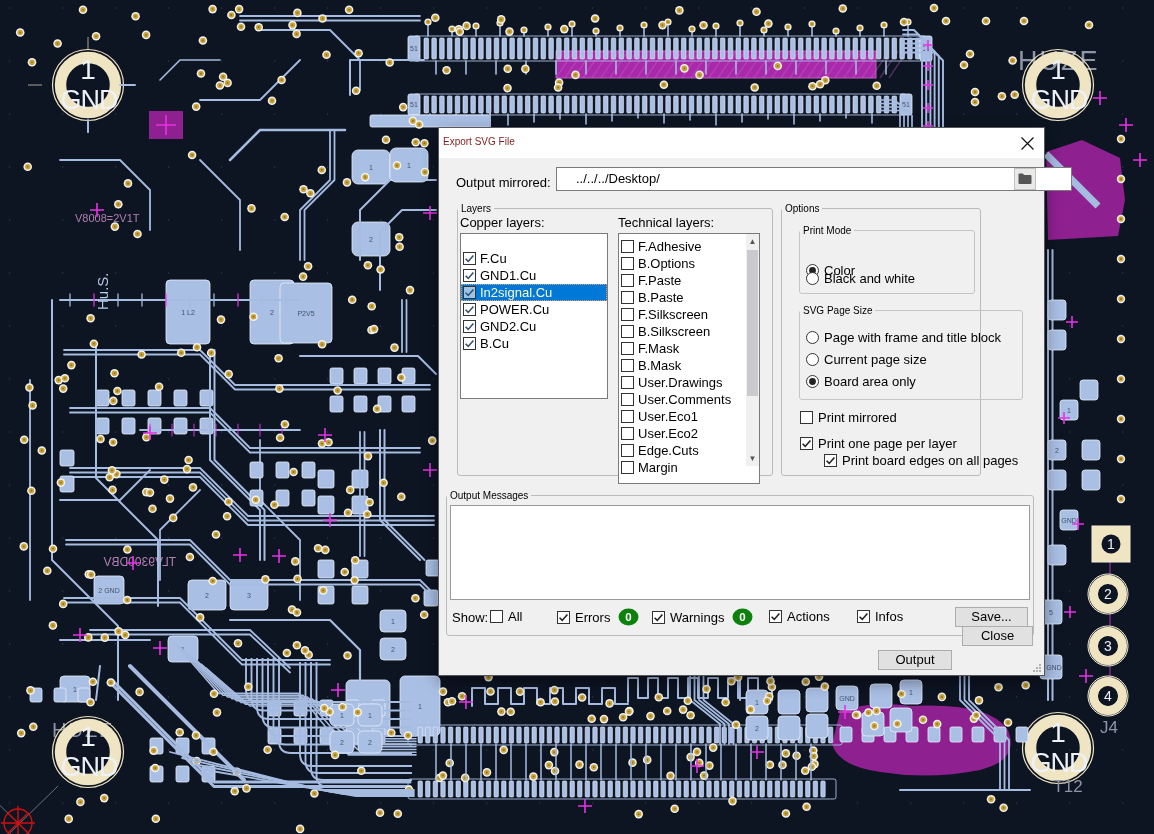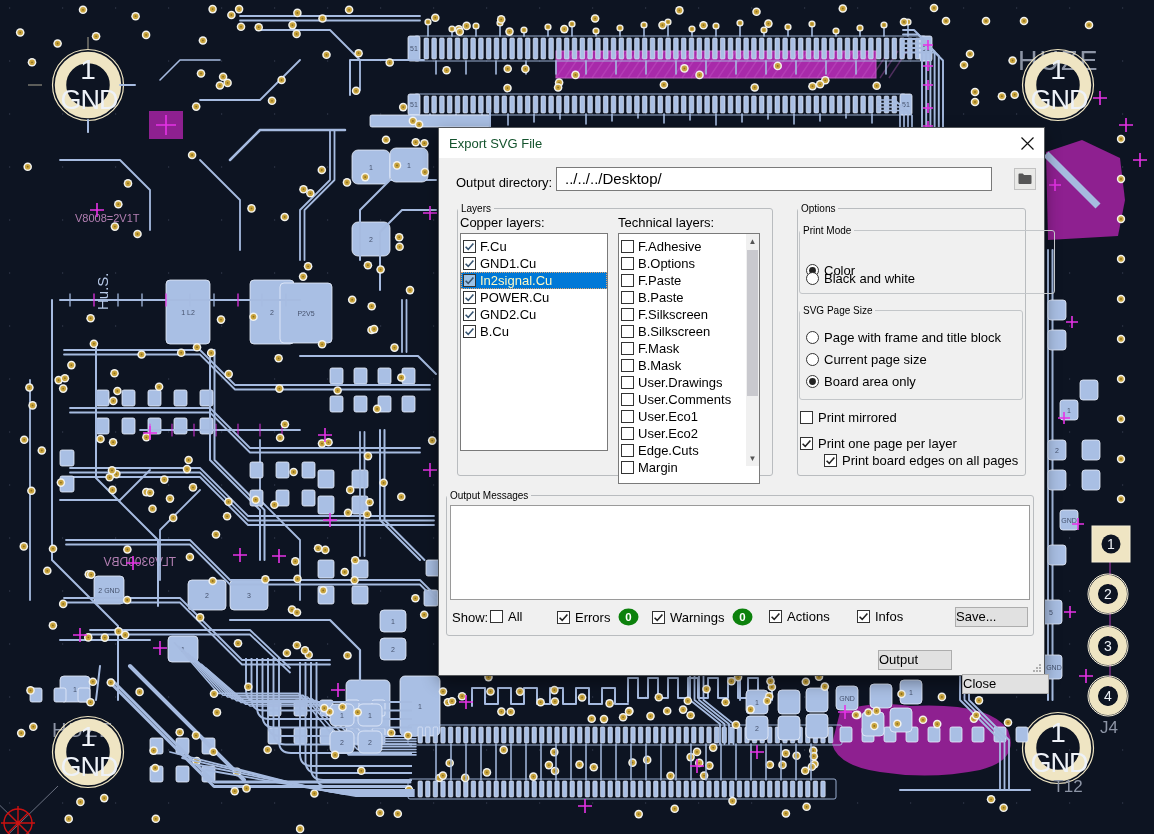--- a/index.html
+++ b/index.html
@@ -1,39 +1,39 @@
 <!DOCTYPE html>
 <html><head><meta charset="utf-8"><style>
 *{margin:0;padding:0;box-sizing:border-box}
 html,body{width:1154px;height:834px;overflow:hidden;font-family:"Liberation Sans",sans-serif}
 #wrap{position:relative;width:1154px;height:834px;background:#0d1422}
 #bg{position:absolute;left:0;top:0}
 #dlg{position:absolute;left:439px;top:128px;width:605px;height:547px;background:#f0f0f0;outline:1px solid #55585c;box-shadow:0 6px 16px rgba(0,0,0,0.45)}
 #tbar{position:absolute;left:0;top:0;width:100%;height:30px;background:#fff}
-#ttl{position:absolute;left:10px;top:8px;font-size:13px;color:#14532d}
+#ttl{position:absolute;left:4px;top:8px;font-size:10px;color:#7f1d1d}
 #xbtn{position:absolute;right:10px;top:9px}
 #body{position:absolute;left:0;top:30px;width:605px;height:517px;font-size:13px;color:#000}
 .lbl{position:absolute;white-space:nowrap}
-#odir{position:absolute;left:117px;top:9px;width:436px;height:24px;background:#fff;border:1px solid #7a7a7a;line-height:22px;padding-left:8px;font-size:15px}
+#odir{position:absolute;left:117px;top:9px;width:516px;height:24px;background:#fff;border:1px solid #7a7a7a;line-height:22px;padding-left:19px;font-size:13px}
 #fbtn{position:absolute;left:575px;top:10px;width:22px;height:22px;background:#e9e9e7;border:1px solid #c2c2c2;display:flex;align-items:center;justify-content:center}
 fieldset{position:absolute;border:1px solid #b9bcbf;border-radius:3px}
 fieldset legend{margin-left:0;padding:0 3px;font-size:10px}
 fieldset.inner{border-radius:3px;border-color:#c3c6c9}
-#clist{position:absolute;left:21px;top:75px;width:148px;height:218px;background:#fff;border:1px solid #7a7a7a;padding-top:4px}
+#clist{position:absolute;left:21px;top:75px;width:148px;height:166px;background:#fff;border:1px solid #7a7a7a;padding-top:16px}
 #tlist{position:absolute;left:179px;top:75px;width:142px;height:251px;background:#fff;border:1px solid #7a7a7a;padding-top:4px;overflow:hidden}
 .lrow{height:17px;line-height:17px;white-space:nowrap;padding-left:2px;font-size:13px}
 .lrow .ck{vertical-align:-2px;margin-right:4px}
 .lrow.sel{background:#0078d7;color:#fef9c3;outline:1px dotted #e0a470;outline-offset:-1px}
 #sbar{position:absolute;right:0;top:0;width:13px;height:232px;background:#f0f0f0}
 .sarr{height:15px;font-size:8px;color:#555;text-align:center;line-height:15px;width:13px}
 #sthumb{position:absolute;left:1px;top:16px;width:11px;height:146px;background:#c9c9ce}
 .opt{position:absolute;white-space:nowrap;height:17px;line-height:17px}
 .opt .ck{vertical-align:-2px;margin-right:5px}
 #omsg{position:absolute;left:11px;top:347px;width:580px;height:95px;background:#fff;border:1px solid #9a9a9a}
-.btn{position:absolute;height:20px;background:#e1e1e1;border:1px solid #adadad;line-height:18px;font-size:13px}
+.btn{position:absolute;height:20px;background:#e1e1e1;border:1px solid #adadad;text-align:center;line-height:18px;font-size:13px}
 </style></head>
 <body>
 <div id="wrap">
     <div id="bg"><svg width="1154" height="834" viewBox="0 0 1154 834">
         <rect width="1154" height="834" fill="#0d1422"></rect>
         <path d="M9 8h1.2 M62 8h1.2 M115 8h1.2 M168 8h1.2 M221 8h1.2 M274 8h1.2 M327 8h1.2 M380 8h1.2 M433 8h1.2 M486 8h1.2 M539 8h1.2 M592 8h1.2 M645 8h1.2 M698 8h1.2 M751 8h1.2 M804 8h1.2 M857 8h1.2 M910 8h1.2 M963 8h1.2 M1016 8h1.2 M1069 8h1.2 M1122 8h1.2 M9 61h1.2 M62 61h1.2 M115 61h1.2 M168 61h1.2 M221 61h1.2 M274 61h1.2 M327 61h1.2 M380 61h1.2 M433 61h1.2 M486 61h1.2 M539 61h1.2 M592 61h1.2 M645 61h1.2 M698 61h1.2 M751 61h1.2 M804 61h1.2 M857 61h1.2 M910 61h1.2 M963 61h1.2 M1016 61h1.2 M1069 61h1.2 M1122 61h1.2 M9 114h1.2 M62 114h1.2 M115 114h1.2 M168 114h1.2 M221 114h1.2 M274 114h1.2 M327 114h1.2 M380 114h1.2 M433 114h1.2 M486 114h1.2 M539 114h1.2 M592 114h1.2 M645 114h1.2 M698 114h1.2 M751 114h1.2 M804 114h1.2 M857 114h1.2 M910 114h1.2 M963 114h1.2 M1016 114h1.2 M1069 114h1.2 M1122 114h1.2 M9 167h1.2 M62 167h1.2 M115 167h1.2 M168 167h1.2 M221 167h1.2 M274 167h1.2 M327 167h1.2 M380 167h1.2 M433 167h1.2 M486 167h1.2 M539 167h1.2 M592 167h1.2 M645 167h1.2 M698 167h1.2 M751 167h1.2 M804 167h1.2 M857 167h1.2 M910 167h1.2 M963 167h1.2 M1016 167h1.2 M1069 167h1.2 M1122 167h1.2 M9 220h1.2 M62 220h1.2 M115 220h1.2 M168 220h1.2 M221 220h1.2 M274 220h1.2 M327 220h1.2 M380 220h1.2 M433 220h1.2 M486 220h1.2 M539 220h1.2 M592 220h1.2 M645 220h1.2 M698 220h1.2 M751 220h1.2 M804 220h1.2 M857 220h1.2 M910 220h1.2 M963 220h1.2 M1016 220h1.2 M1069 220h1.2 M1122 220h1.2 M9 273h1.2 M62 273h1.2 M115 273h1.2 M168 273h1.2 M221 273h1.2 M274 273h1.2 M327 273h1.2 M380 273h1.2 M433 273h1.2 M486 273h1.2 M539 273h1.2 M592 273h1.2 M645 273h1.2 M698 273h1.2 M751 273h1.2 M804 273h1.2 M857 273h1.2 M910 273h1.2 M963 273h1.2 M1016 273h1.2 M1069 273h1.2 M1122 273h1.2 M9 326h1.2 M62 326h1.2 M115 326h1.2 M168 326h1.2 M221 326h1.2 M274 326h1.2 M327 326h1.2 M380 326h1.2 M433 326h1.2 M486 326h1.2 M539 326h1.2 M592 326h1.2 M645 326h1.2 M698 326h1.2 M751 326h1.2 M804 326h1.2 M857 326h1.2 M910 326h1.2 M963 326h1.2 M1016 326h1.2 M1069 326h1.2 M1122 326h1.2 M9 379h1.2 M62 379h1.2 M115 379h1.2 M168 379h1.2 M221 379h1.2 M274 379h1.2 M327 379h1.2 M380 379h1.2 M433 379h1.2 M486 379h1.2 M539 379h1.2 M592 379h1.2 M645 379h1.2 M698 379h1.2 M751 379h1.2 M804 379h1.2 M857 379h1.2 M910 379h1.2 M963 379h1.2 M1016 379h1.2 M1069 379h1.2 M1122 379h1.2 M9 432h1.2 M62 432h1.2 M115 432h1.2 M168 432h1.2 M221 432h1.2 M274 432h1.2 M327 432h1.2 M380 432h1.2 M433 432h1.2 M486 432h1.2 M539 432h1.2 M592 432h1.2 M645 432h1.2 M698 432h1.2 M751 432h1.2 M804 432h1.2 M857 432h1.2 M910 432h1.2 M963 432h1.2 M1016 432h1.2 M1069 432h1.2 M1122 432h1.2 M9 485h1.2 M62 485h1.2 M115 485h1.2 M168 485h1.2 M221 485h1.2 M274 485h1.2 M327 485h1.2 M380 485h1.2 M433 485h1.2 M486 485h1.2 M539 485h1.2 M592 485h1.2 M645 485h1.2 M698 485h1.2 M751 485h1.2 M804 485h1.2 M857 485h1.2 M910 485h1.2 M963 485h1.2 M1016 485h1.2 M1069 485h1.2 M1122 485h1.2 M9 538h1.2 M62 538h1.2 M115 538h1.2 M168 538h1.2 M221 538h1.2 M274 538h1.2 M327 538h1.2 M380 538h1.2 M433 538h1.2 M486 538h1.2 M539 538h1.2 M592 538h1.2 M645 538h1.2 M698 538h1.2 M751 538h1.2 M804 538h1.2 M857 538h1.2 M910 538h1.2 M963 538h1.2 M1016 538h1.2 M1069 538h1.2 M1122 538h1.2 M9 591h1.2 M62 591h1.2 M115 591h1.2 M168 591h1.2 M221 591h1.2 M274 591h1.2 M327 591h1.2 M380 591h1.2 M433 591h1.2 M486 591h1.2 M539 591h1.2 M592 591h1.2 M645 591h1.2 M698 591h1.2 M751 591h1.2 M804 591h1.2 M857 591h1.2 M910 591h1.2 M963 591h1.2 M1016 591h1.2 M1069 591h1.2 M1122 591h1.2 M9 644h1.2 M62 644h1.2 M115 644h1.2 M168 644h1.2 M221 644h1.2 M274 644h1.2 M327 644h1.2 M380 644h1.2 M433 644h1.2 M486 644h1.2 M539 644h1.2 M592 644h1.2 M645 644h1.2 M698 644h1.2 M751 644h1.2 M804 644h1.2 M857 644h1.2 M910 644h1.2 M963 644h1.2 M1016 644h1.2 M1069 644h1.2 M1122 644h1.2 M9 697h1.2 M62 697h1.2 M115 697h1.2 M168 697h1.2 M221 697h1.2 M274 697h1.2 M327 697h1.2 M380 697h1.2 M433 697h1.2 M486 697h1.2 M539 697h1.2 M592 697h1.2 M645 697h1.2 M698 697h1.2 M751 697h1.2 M804 697h1.2 M857 697h1.2 M910 697h1.2 M963 697h1.2 M1016 697h1.2 M1069 697h1.2 M1122 697h1.2 M9 750h1.2 M62 750h1.2 M115 750h1.2 M168 750h1.2 M221 750h1.2 M274 750h1.2 M327 750h1.2 M380 750h1.2 M433 750h1.2 M486 750h1.2 M539 750h1.2 M592 750h1.2 M645 750h1.2 M698 750h1.2 M751 750h1.2 M804 750h1.2 M857 750h1.2 M910 750h1.2 M963 750h1.2 M1016 750h1.2 M1069 750h1.2 M1122 750h1.2 M9 803h1.2 M62 803h1.2 M115 803h1.2 M168 803h1.2 M221 803h1.2 M274 803h1.2 M327 803h1.2 M380 803h1.2 M433 803h1.2 M486 803h1.2 M539 803h1.2 M592 803h1.2 M645 803h1.2 M698 803h1.2 M751 803h1.2 M804 803h1.2 M857 803h1.2 M910 803h1.2 M963 803h1.2 M1016 803h1.2 M1069 803h1.2 M1122 803h1.2" stroke="#3c4356" stroke-width="1.2"></path>
         <g>
           <rect x="556" y="51" width="320" height="27" fill="#a82aaa"></rect>
           <path d="M556 78 l18 -27 M565 78 l18 -27 M574 78 l18 -27 M583 78 l18 -27 M592 78 l18 -27 M601 78 l18 -27 M610 78 l18 -27 M619 78 l18 -27 M628 78 l18 -27 M637 78 l18 -27 M646 78 l18 -27 M655 78 l18 -27 M664 78 l18 -27 M673 78 l18 -27 M682 78 l18 -27 M691 78 l18 -27 M700 78 l18 -27 M709 78 l18 -27 M718 78 l18 -27 M727 78 l18 -27 M736 78 l18 -27 M745 78 l18 -27 M754 78 l18 -27 M763 78 l18 -27 M772 78 l18 -27 M781 78 l18 -27 M790 78 l18 -27 M799 78 l18 -27 M808 78 l18 -27 M817 78 l18 -27 M826 78 l18 -27 M835 78 l18 -27 M844 78 l18 -27 M853 78 l18 -27 M862 78 l18 -27 M871 78 l18 -27 M880 78 l18 -27 M889 78 l18 -27" stroke="#c95fcb" stroke-width="1.4" opacity="0.35"></path>
           <rect x="556" y="51" width="320" height="27" fill="none" stroke="#c05cc2" stroke-width="1"></rect>
@@ -1803,21 +1803,21 @@
         </g>
       </svg></div>
 <div id="dlg">
  <div id="tbar">
         <span id="ttl">Export SVG File</span>
   <svg id="xbtn" width="13" height="13">
           <path d="M0.5 0.5 L12.5 12.5 M12.5 0.5 L0.5 12.5" stroke="#111" stroke-width="1.2"></path>
         </svg>
  </div>
  <div id="body">
-  <div class="lbl" style="left:17px;top:17px">Output directory:</div>
+  <div class="lbl" style="left:17px;top:17px">Output mirrored:</div>
   <div id="odir">../../../Desktop/</div>
   <div id="fbtn">
           <svg width="14" height="12" viewBox="0 0 14 12">
             <path d="M0.5 1.5 a1 1 0 0 1 1-1 h3.2 l1.4 1.6 h6.4 a1 1 0 0 1 1 1 v7 a1 1 0 0 1 -1 1 h-11 a1 1 0 0 1 -1-1 Z" fill="#555"></path>
           </svg>
         </div>
 
   <fieldset style="left:18px;top:45px;width:316px;height:273px">
           <legend>Layers</legend>
         </fieldset>
@@ -1892,24 +1892,24 @@
           <div class="lrow"><svg class="ck" width="13" height="13">
               <rect x="0.5" y="0.5" width="12" height="12" fill="#fff" stroke="#333"></rect>
             </svg><span>Margin</span></div>
     <div id="sbar">
             <div class="sarr">▲</div>
             <div id="sthumb"></div>
             <div class="sarr" style="position:absolute;bottom:0">▼</div>
           </div>
   </div>
 
-  <fieldset style="left:358px;top:45px;width:229px;height:273px">
+  <fieldset style="left:342px;top:45px;width:200px;height:273px">
           <legend>Options</legend>
         </fieldset>
-  <fieldset class="inner" style="left:360px;top:67px;width:256px;height:69px">
+  <fieldset class="inner" style="left:360px;top:67px;width:176px;height:69px">
           <legend>Print Mode</legend>
         </fieldset>
   <div class="opt" style="left:367px;top:104px"><svg class="ck" width="13" height="13">
             <circle cx="6.5" cy="6.5" r="6" fill="#fff" stroke="#333"></circle>
             <circle cx="6.5" cy="6.5" r="3.4" fill="#222"></circle>
           </svg><span>Color</span></div>
   <div class="opt" style="left:367px;top:112px"><svg class="ck" width="13" height="13">
             <circle cx="6.5" cy="6.5" r="6" fill="#fff" stroke="#333"></circle>
           </svg><span>Black and white</span></div>
   <fieldset class="inner" style="left:360px;top:147px;width:224px;height:95px">
@@ -1963,21 +1963,21 @@
             <rect x="0.5" y="0.5" width="12" height="12" fill="#fff" stroke="#333"></rect>
             <path d="M2.6 6.8 L5.2 9.4 L10.4 3.4" fill="none" stroke="#222" stroke-width="1.6"></path>
           </svg><span>Actions</span></div>
   <div class="opt" style="left:418px;top:450px"><svg class="ck" width="13" height="13">
             <rect x="0.5" y="0.5" width="12" height="12" fill="#fff" stroke="#333"></rect>
             <path d="M2.6 6.8 L5.2 9.4 L10.4 3.4" fill="none" stroke="#222" stroke-width="1.6"></path>
           </svg><span>Infos</span></div>
   <div class="btn" style="left:516px;top:449px;width:73px">Save...</div>
 
   <div class="btn" style="left:439px;top:492px;width:74px">Output</div>
-  <div class="btn" style="left:523px;top:516px;width:87px">Close</div>
+  <div class="btn" style="left:523px;top:468px;width:71px">Close</div>
   <svg width="9" height="9" style="position:absolute;left:594px;top:506px">
           <g fill="#b0b0b0">
             <rect x="6" y="0" width="2" height="2"></rect>
             <rect x="6" y="3" width="2" height="2"></rect>
             <rect x="3" y="3" width="2" height="2"></rect>
             <rect x="6" y="6" width="2" height="2"></rect>
             <rect x="3" y="6" width="2" height="2"></rect>
             <rect x="0" y="6" width="2" height="2"></rect>
           </g>
         </svg>

